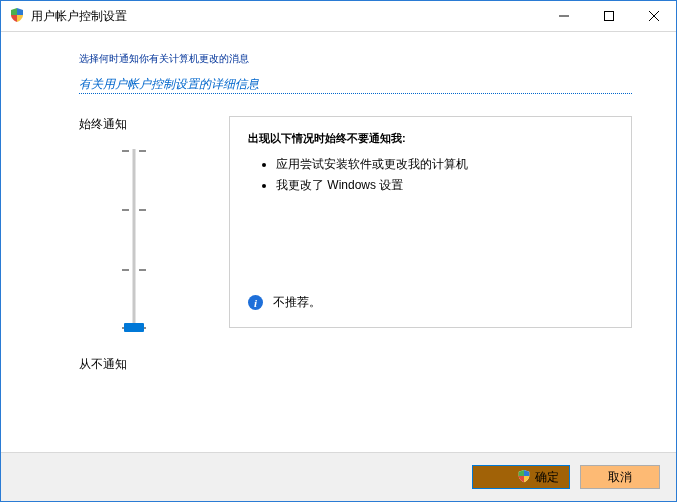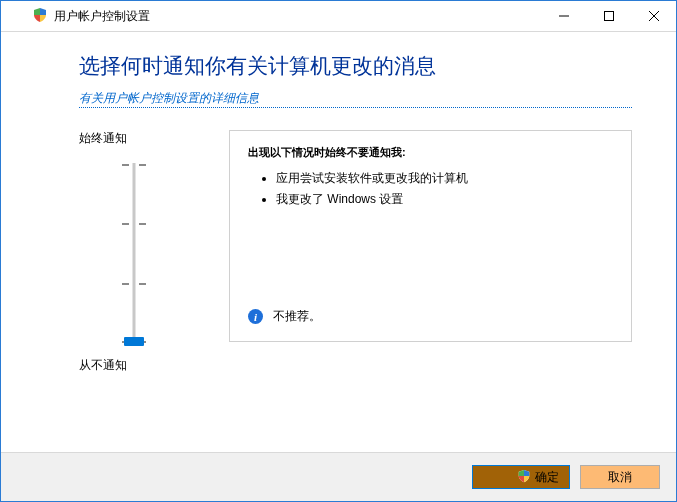--- a/index.html
+++ b/index.html
@@ -19,21 +19,20 @@
     flex-direction: column;
     background: #fff;
   }
   
   .titlebar {
     height: 30px;
     display: flex;
     align-items: center;
     border-bottom: 1px solid #d9d9d9;
     background: #fff;
-    padding-left: 23px;
   }
   .titlebar .title-left {
     display: flex;
     align-items: center;
     gap: 6px;
     padding-left: 8px;
     flex: 1;
   }
   .titlebar .title-text {
     font-size: 12px;
@@ -61,21 +60,21 @@
     overflow: hidden;
   }
   .content-inner {
     padding: 0 44px 0 78px;
     flex: 1;
     display: flex;
     flex-direction: column;
   }
   .heading {
     color: #003399;
-    font-size: 21px;
+    font-size: 10px;
     margin: 4px 0 10px 0;
     font-weight: normal;
   }
   .desc {
     font-size: 12px;
     margin: 0 0 2px 0;
   }
   .link {
     color: #0066cc;
     text-decoration: none;
@@ -96,21 +95,21 @@
     display: flex;
     flex-direction: column;
     align-items: center;
   }
   .slider-label {
     font-size: 12px;
     margin-bottom: 16px;
     align-self: flex-start;
   }
   .slider-label.bottom {
-    margin-top: 14px;
+    margin-top: 27px;
     margin-bottom: 0;
   }
   .slider-track-wrap {
     position: relative;
     height: 180px;
     width: 40px;
     display: flex;
     justify-content: center;
   }
   .slider-track {

